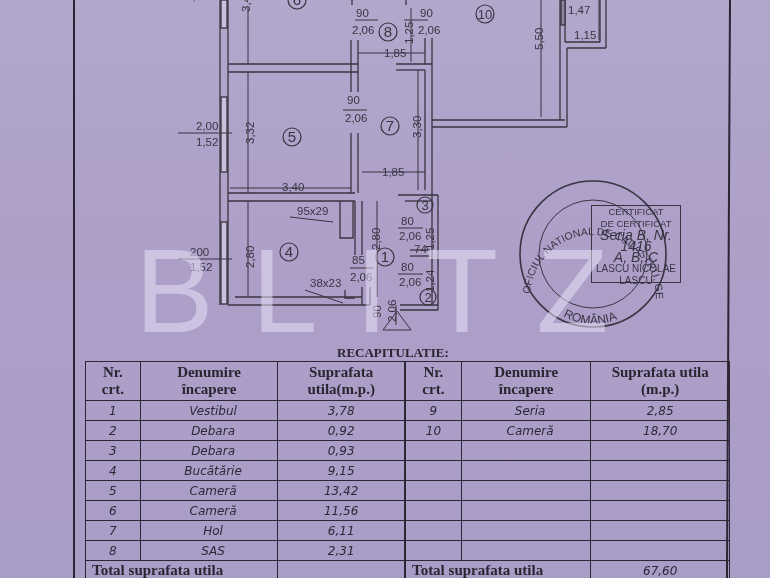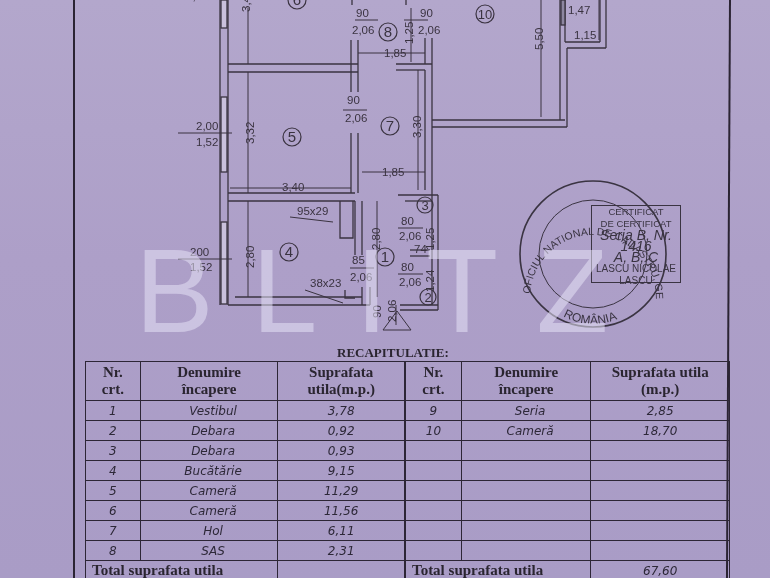--- a/index.html
+++ b/index.html
@@ -260,21 +260,21 @@
         <td class="hand c">0,93</td>
       </tr>
   <tr>
         <td class="hand c">4</td>
         <td class="hand l">Bucătărie</td>
         <td class="hand c">9,15</td>
       </tr>
   <tr>
         <td class="hand c">5</td>
         <td class="hand l">Cameră</td>
-        <td class="hand c">11,29</td>
+        <td class="hand c">13,42</td>
       </tr>
   <tr>
         <td class="hand c">6</td>
         <td class="hand l">Cameră</td>
         <td class="hand c">11,56</td>
       </tr>
   <tr>
         <td class="hand c">7</td>
         <td class="hand l">Hol</td>
         <td class="hand c">6,11</td>

